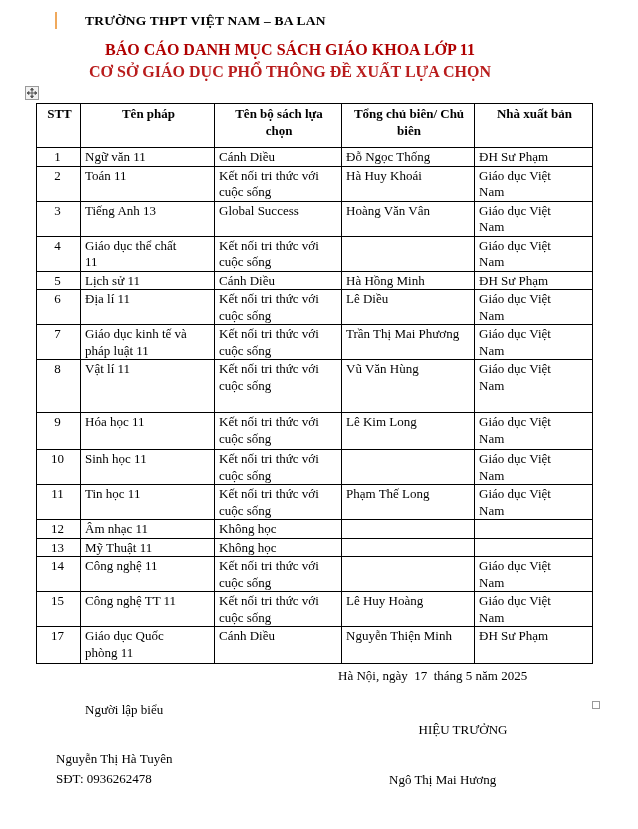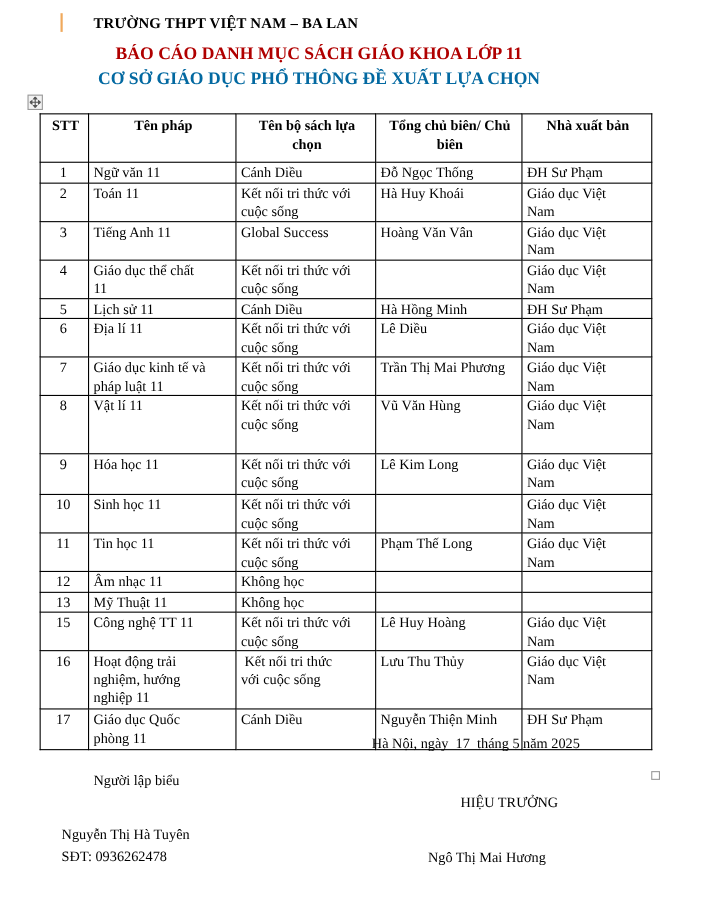--- a/index.html
+++ b/index.html
@@ -95,21 +95,21 @@
   .preparer-phone { left: 56px;  top: 771px; }
   .signer-name    { left: 389px; top: 751px; margin-top: 21px; }
 </style>
 </head>
 <body>
 
 <div class="abs change-bar" style="background: rgb(240, 169, 92);"></div>
 
 <div class="abs school-name">TRƯỜNG THPT VIỆT NAM – BA LAN</div>
 <div class="abs doc-title line1" style="color: rgb(176, 0, 0);">BÁO CÁO DANH MỤC SÁCH GIÁO KHOA LỚP 11</div>
-<div class="abs doc-title line2" style="color: #0369a1;">CƠ SỞ GIÁO DỤC PHỔ THÔNG ĐỀ XUẤT LỰA CHỌN</div>
+<div class="abs doc-title line2" style="color: #b91c1c;">CƠ SỞ GIÁO DỤC PHỔ THÔNG ĐỀ XUẤT LỰA CHỌN</div>
 
 <div class="abs move-handle">
   <svg width="10" height="10" viewBox="0 0 10 10">
     <g stroke="#555" stroke-width="1" fill="#555">
       <line x1="5" y1="1.5" x2="5" y2="8.5"></line>
       <line x1="1.5" y1="5" x2="8.5" y2="5"></line>
       <path d="M5 0 L3.6 2 L6.4 2 Z"></path>
       <path d="M5 10 L3.6 8 L6.4 8 Z"></path>
       <path d="M0 5 L2 3.6 L2 6.4 Z"></path>
       <path d="M10 5 L8 3.6 L8 6.4 Z"></path>
@@ -148,21 +148,21 @@
         <td class="c-stt">2</td>
         <td>Toán 11</td>
         <td>Kết nối tri thức với
 cuộc sống</td>
         <td>Hà Huy Khoái</td>
         <td>Giáo dục Việt
 Nam</td>
       </tr>
       <tr style="height: 34px;">
         <td class="c-stt">3</td>
-        <td>Tiếng Anh 11</td>
+        <td>Tiếng Anh 13</td>
         <td>Global Success</td>
         <td>Hoàng Văn Vân</td>
         <td>Giáo dục Việt
 Nam</td>
       </tr>
       <tr style="height: 34px;">
         <td class="c-stt">4</td>
         <td>Giáo dục thể chất
 11</td>
         <td>Kết nối tri thức với
@@ -240,37 +240,35 @@
         <td></td>
         <td></td>
       </tr>
       <tr style="height: 17px;">
         <td class="c-stt">13</td>
         <td>Mỹ Thuật 11</td>
         <td>Không học</td>
         <td></td>
         <td></td>
       </tr>
+      <tr style="height: 34px;">
+        <td class="c-stt">14</td>
+        <td>Công nghệ 11</td>
+        <td>Kết nối tri thức với
+cuộc sống</td>
+        <td></td>
+        <td>Giáo dục Việt
+Nam</td>
+      </tr>
       <tr style="height: 35px;">
         <td class="c-stt">15</td>
         <td>Công nghệ TT 11</td>
         <td>Kết nối tri thức với
 cuộc sống</td>
         <td>Lê Huy Hoàng</td>
-        <td>Giáo dục Việt
-Nam</td>
-      </tr>
-      <tr style="height: 53px;">
-        <td class="c-stt">16</td>
-        <td>Hoạt động trải
-nghiệm, hướng
-nghiệp 11</td>
-        <td> Kết nối tri thức
-với cuộc sống</td>
-        <td>Lưu Thu Thủy</td>
         <td>Giáo dục Việt
 Nam</td>
       </tr>
       <tr style="height: 37px;">
         <td class="c-stt">17</td>
         <td>Giáo dục Quốc
 phòng 11</td>
         <td>Cánh Diều</td>
         <td>Nguyễn Thiện Minh</td>
         <td>ĐH Sư Phạm</td>

